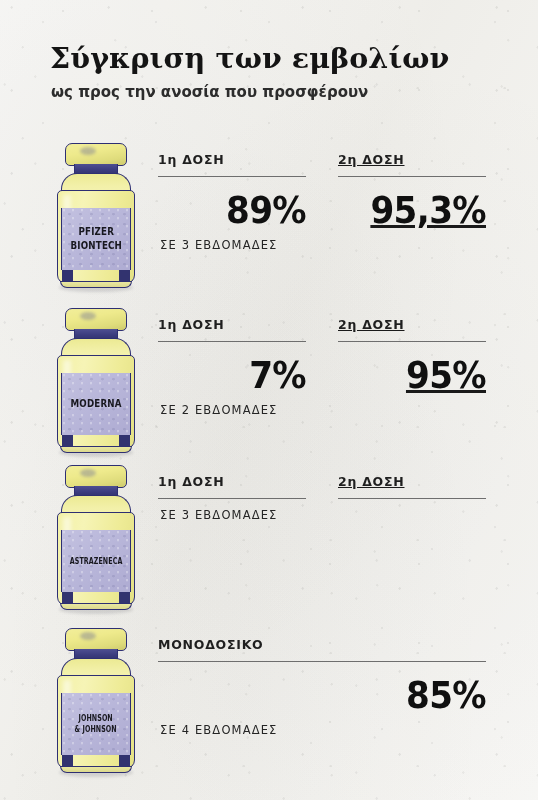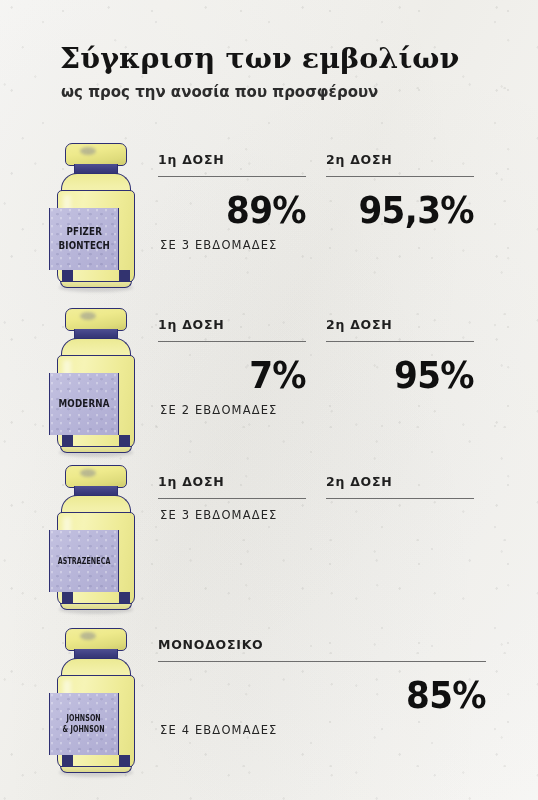--- a/index.html
+++ b/index.html
@@ -57,21 +57,20 @@
     width: 538px;
     height: 800px;
   }
 
   
   .header {
     position: absolute;
     left: 50px;
     top: 43px;
     width: 450px;
-    margin-left: 10px;
   }
   .title {
     font-family: "DejaVu Serif", "Liberation Serif", serif;
     font-size: 28.5px;
     font-weight: bold;
     letter-spacing: .1px;
     color: #141414;
     margin: 0;
     line-height: 1.1;
     white-space: nowrap;
@@ -177,21 +176,21 @@
     position: absolute;
     left: 5px;
     top: 4px;
     width: 8px;
     height: 72px;
     background: rgba(255,255,255,.5);
     filter: blur(2px);
   }
   .vial-label {
     position: absolute;
-    left: 2px;
+    left: 14px;
     top: 68px;
     width: 70px;
     height: 62px;
     background:
       radial-gradient(circle at 22% 28%, rgba(255,255,255,.3) 0 1px, transparent 1.5px),
       radial-gradient(circle at 68% 61%, rgba(90,90,140,.18) 0 1px, transparent 1.6px),
       linear-gradient(135deg, #c3c1e0 0%, #b9b7da 45%, #aeabd2 100%);
     background-size: 9px 8px, 11px 10px, 100% 100%;
     border-left: 1.4px solid #2e2f72;
     border-right: 1.4px solid #2e2f72;
@@ -243,21 +242,21 @@
     position: absolute;
     left: 158px;
     top: 12px;
     width: 340px;
   }
   .col {
     position: absolute;
     top: 0;
   }
   .col-1 { left: 0;     width: 148px; }
-  .col-2 { left: 168px; width: 148px; }
+  .col-2 { left: 180px; width: 148px; text-decoration: underline; }
   .col-full { left: 0;  width: 328px; }
 
   .dose-head {
     font-family: "DejaVu Sans", "Liberation Sans", sans-serif;
     font-size: 12.5px;
     font-weight: bold;
     letter-spacing: .75px;
     color: #1f1f1f;
     margin: 0;
     white-space: nowrap;

